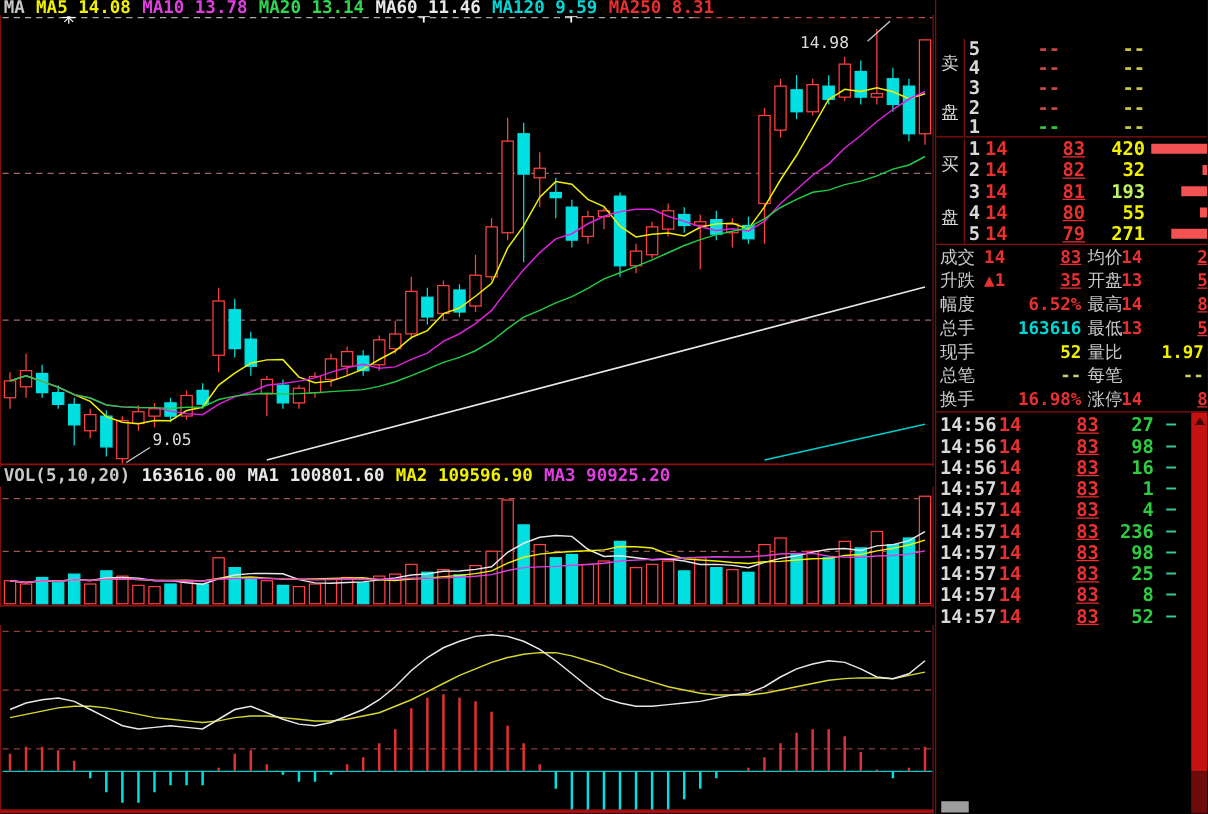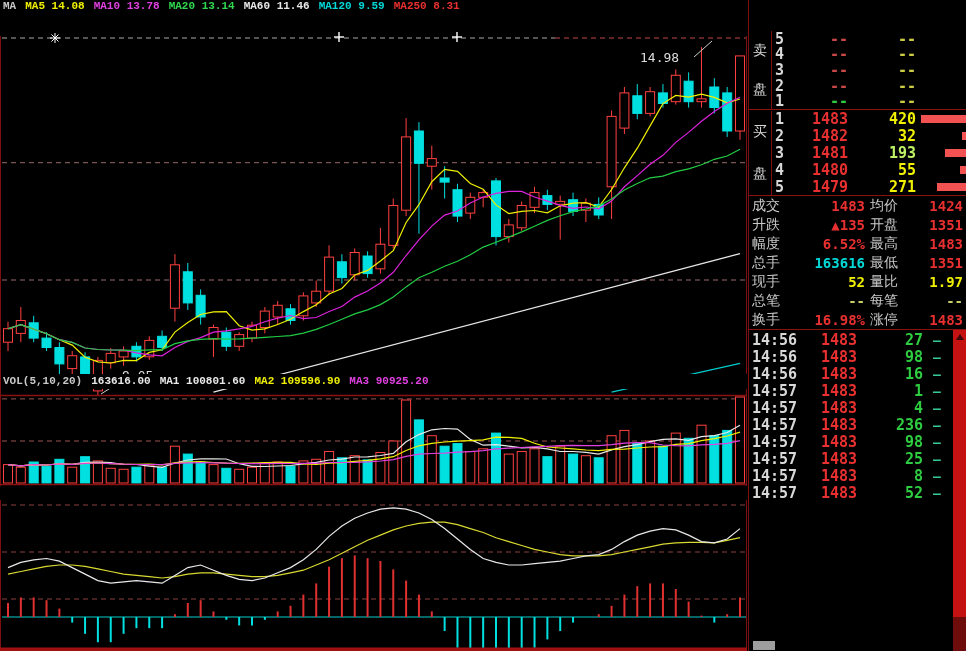--- a/index.html
+++ b/index.html
@@ -1,25 +1,25 @@
 <!DOCTYPE html>
 <html><head>
 <meta charset="utf-8">
 <style>
   html,body{margin:0;padding:0;background:#1a1a1a;}
   #app{position:relative;width:966px;height:651px;background:#000;overflow:hidden;
        font-family:"DejaVu Sans Mono",monospace;}
-  .row-labels{position:absolute;left:3px;height:13px;line-height:13px;font-size:11px;
-       font-weight:bold;white-space:nowrap;background:#000;z-index:5;font-family:Liberation Mono, monospace;}
+  .row-labels{position:absolute;left:3px;height:13px;line-height:13px;font-size:14px;
+       font-weight:bold;white-space:nowrap;background:#000;z-index:5;}
   .row-labels span{margin-right:9px;}
   #ma-row{top:0;}
   #vol-row{top:374px;width:744px;height:15px;line-height:15px;}
   #macd-row{top:486px;width:744px;height:14px;line-height:14px;}
   .chartbox{position:absolute;left:0;}
-  #main-chart{top:0;width:748px;height:374px;margin-top:24px;}
+  #main-chart{top:0;width:748px;height:374px;}
   #vol-chart{top:389px;width:748px;height:97px;}
   #macd-chart{top:500px;width:748px;height:151px;}
   
   #quote{position:absolute;left:748px;top:0;width:218px;height:651px;background:#000;
          border-left:1px solid #7c1010;box-sizing:border-box;}
   #q-header{position:absolute;left:0;top:0;width:100%;height:30px;line-height:29px;
          border-bottom:2px solid #9b1111;box-sizing:border-box;white-space:nowrap;}
   #q-code{color:#00d8d8;font-size:21px;font-weight:bold;margin-left:7px;letter-spacing:1px;}
   #q-name{color:#e8e800;font-size:20px;font-weight:bold;margin-left:8px;
          font-family:"Liberation Sans",sans-serif;}
@@ -41,21 +41,21 @@
          font-family:"Liberation Sans",sans-serif;font-weight:normal;}
   .srow .sv{position:absolute;top:50%;transform:translateY(-50%);text-align:right;}
   .srow .sl1{left:3px;} .srow .sv1{left:36px;width:80px;}
   .srow .sl2{left:121px;} .srow .sv2{left:148px;width:66px;}
   #ticks{top:332px;height:169px;display:flex;flex-direction:column;}
   .trow{flex:1;position:relative;font-size:15px;font-weight:bold;}
   .trow .tt{position:absolute;left:3px;color:#d8d8d8;top:50%;transform:translateY(-50%);}
   .trow .tp{position:absolute;left:50px;width:58px;text-align:right;color:#e83030;top:50%;transform:translateY(-50%);}
   .trow .tv{position:absolute;left:116px;width:58px;text-align:right;color:#2ecc40;top:50%;transform:translateY(-50%);}
   .trow .td{position:absolute;left:184px;color:#35c89a;font-size:13px;top:50%;transform:translateY(-50%);}
-  .u{}
+  .u{text-decoration:underline;padding-left:44px;}
   #scrollbar{position:absolute;left:204px;top:330px;width:14px;height:321px;}
   #sb-up{position:absolute;left:0;top:0;width:14px;height:14px;background:#c41212;}
   #sb-up .tri{display:block;width:0;height:0;margin:4px auto 0;
          border-left:4px solid transparent;border-right:4px solid transparent;
          border-bottom:6px solid #3f0606;}
   #sb-track{position:absolute;left:0;top:14px;width:14px;height:273px;background:#c41212;}
   #sb-bottom{position:absolute;left:0;bottom:0;width:14px;height:34px;background:#6e0c0c;}
   #corner-grip{position:absolute;left:4px;top:641px;width:22px;height:9px;background:#9e9e9e;}
 </style>
 </head>

